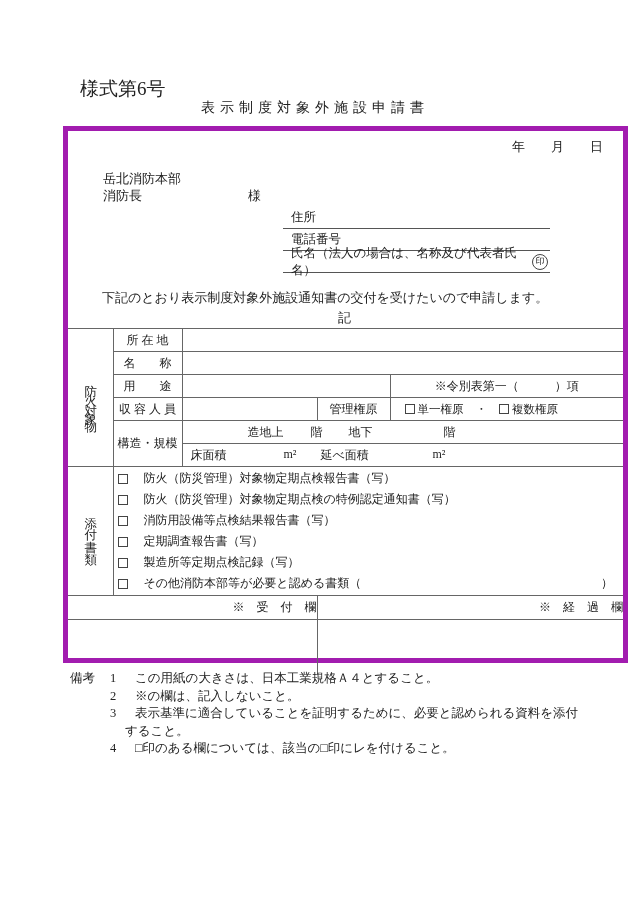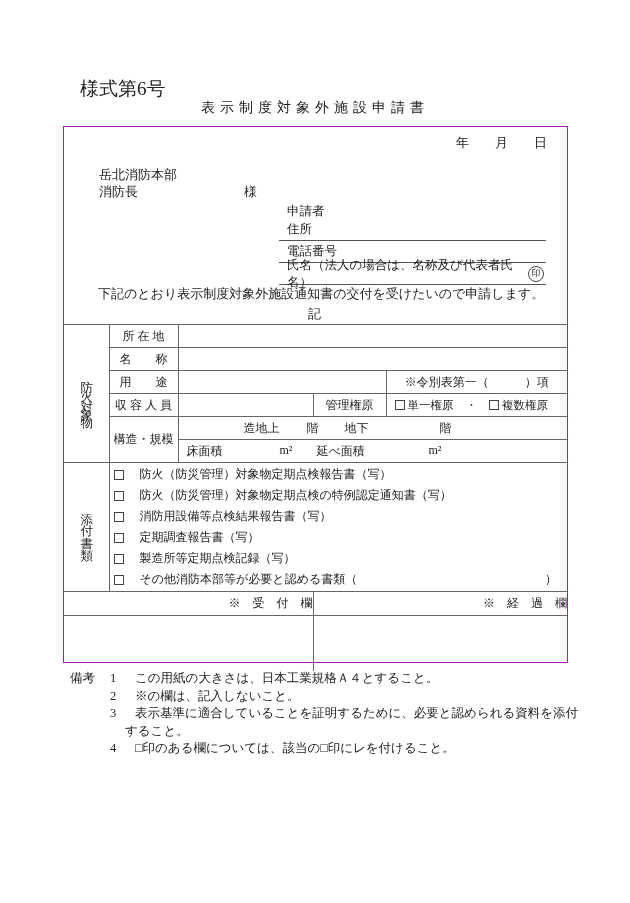--- a/index.html
+++ b/index.html
@@ -1,20 +1,20 @@
 <!DOCTYPE html>
 <html><head>
 <meta charset="utf-8">
 <style>
   html,body{margin:0;padding:0;background:#fff;}
   .sheet{position:relative;width:630px;height:903px;background:#fff;overflow:hidden;
          font-family:"Liberation Serif","DejaVu Serif",serif;color:#222;}
   .form-no{position:absolute;left:80px;top:76px;font-size:19px;text-align:center;}
   .title{position:absolute;left:0;right:0;top:99px;text-align:center;font-size:14px;letter-spacing:5px;}
-  .outer-box{position:absolute;left:63px;top:126px;width:505px;height:537px;border:1px solid #a21caf;
+  .outer-box{position:absolute;left:63px;top:126px;width:565px;height:537px;border:5px solid #a21caf;
              box-sizing:border-box;font-size:13px;}
   .head{position:relative;height:197px;}
   .date-line{position:absolute;top:7px;right:20px;}
   .dept{position:absolute;top:31px;left:35px;margin-top:8px;}
   .chief{position:absolute;top:56px;left:35px;}
   .honorific{position:absolute;top:56px;left:180px;}
   .applicant-block{position:absolute;left:215px;top:76px;width:267px;font-size:12.5px;}
   .applicant-title{padding-left:8px;height:16px;}
   .u-row{height:22px;border-bottom:1px solid #555;padding-left:8px;display:flex;align-items:center;box-sizing:border-box;}
   .seal{margin-left:auto;margin-right:2px;width:14px;height:14px;border:1px solid #444;border-radius:50%;
@@ -25,21 +25,21 @@
   .main td{border:1px solid #666;padding:0;height:22px;overflow:hidden;}
   .eL{border-left:none !important;}
   .eR{border-right:none !important;}
   .eB{border-bottom:none !important;}
   .vlabel{writing-mode:vertical-rl;text-orientation:upright;text-align:center;vertical-align:middle;
           letter-spacing:9px;font-size:12.5px;}
   .vlabel.attach{letter-spacing:12px;}
   .rh{text-align:center;}
   .note-cell{text-align:center;font-size:12px;}
   .auth-cell{text-align:center;}
-  .opts{display:flex;align-items:center;padding-left:8px;font-size:11.5px;}
+  .opts{display:flex;align-items:center;padding-left:14px;font-size:11.5px;}
   .cb{display:inline-block;width:10px;height:10px;border:1px solid #444;box-sizing:border-box;flex:none;background:#fff;}
   .opts .cb{margin-right:3px;}
   .opt-dot{margin:0 12px;}
   .struct-cell{position:relative;}
   .struct-cell span{position:absolute;top:3px;}
   .s1{left:65px;} .s2{left:128px;} .s3{left:166px;} .s4{left:261px;}
   .a1{left:8px;}  .a2{left:101px;} .a3{left:138px;} .a4{left:250px;}
   .att-cell{vertical-align:middle;padding:1px 8px;}
   .att-line{display:flex;align-items:center;height:21px;}
   .att-line .cb{margin:0 16px 0 4px;}
@@ -63,21 +63,20 @@
   <div class="title">表示制度対象外施設申請書</div>
 
   <div class="outer-box">
     <div class="head">
       <div class="date-line">年　　月　　日</div>
       <div class="dept">岳北消防本部</div>
       <div class="chief">消防長</div>
       <div class="honorific">様</div>
 
       <div class="applicant-block">
-        <div class="applicant-title">申請者</div>
         <div class="u-row">
           <span>住所</span>
         </div>
         <div class="u-row">
           <span>電話番号</span>
         </div>
         <div class="u-row">
           <span>氏名（法人の場合は、名称及び代表者氏名）</span>
           <span class="seal">印</span>
         </div>

